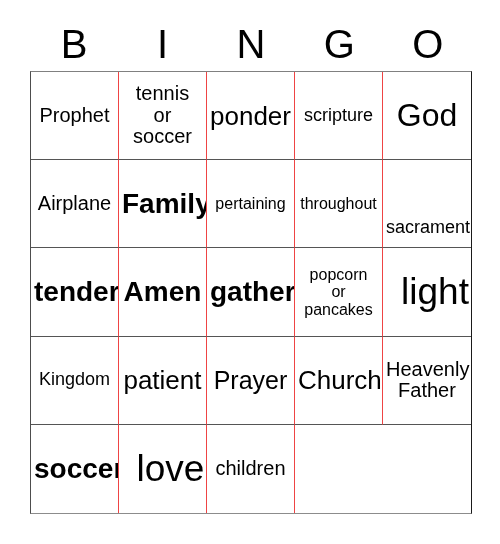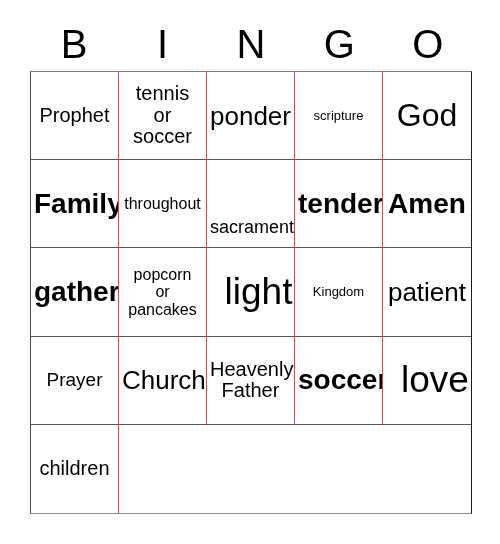--- a/index.html
+++ b/index.html
@@ -79,24 +79,24 @@
   .cell-text {
     display: block;
     width: 100%;
     line-height: 1.08;
     white-space: pre-line;
     color: #000000;
   }
   
   .sz-xs  { font-size: 18px; margin-top: 47px; }
   .sz-sm  { font-size: 16px; }
-  .sz-smm { font-size: 13px; }
+  .sz-smm { font-size: 18px; }
   .sz-md  { font-size: 20px; }
   .sz-mdl { font-size: 26px; }
-  .sz-lg  { font-size: 19px; }
+  .sz-lg  { font-size: 25px; }
   .sz-xl  { font-size: 28px; font-weight: bold; }
   .sz-xxl { font-size: 32px; }
   .sz-huge{ font-size: 37px; margin-left: 16px; }
 </style>
 </head>
 <body>
 
 <div id="bingo-card">
 
   <div class="header-row">
@@ -119,21 +119,27 @@
       <div class="cell">
         <span class="cell-text sz-mdl">ponder</span>
       </div>
       <div class="cell">
         <span class="cell-text sz-smm">scripture</span>
       </div>
       <div class="cell">
         <span class="cell-text sz-xxl">God</span>
       </div>
       <div class="cell">
+        <span class="cell-text sz-md">Airplane</span>
+      </div>
+      <div class="cell">
         <span class="cell-text sz-xl">Family</span>
+      </div>
+      <div class="cell">
+        <span class="cell-text sz-sm">pertaining</span>
       </div>
       <div class="cell">
         <span class="cell-text sz-sm">throughout</span>
       </div>
       <div class="cell">
         <span class="cell-text sz-xs">sacrament</span>
       </div>
       <div class="cell">
         <span class="cell-text sz-xl">tender</span>
       </div>

